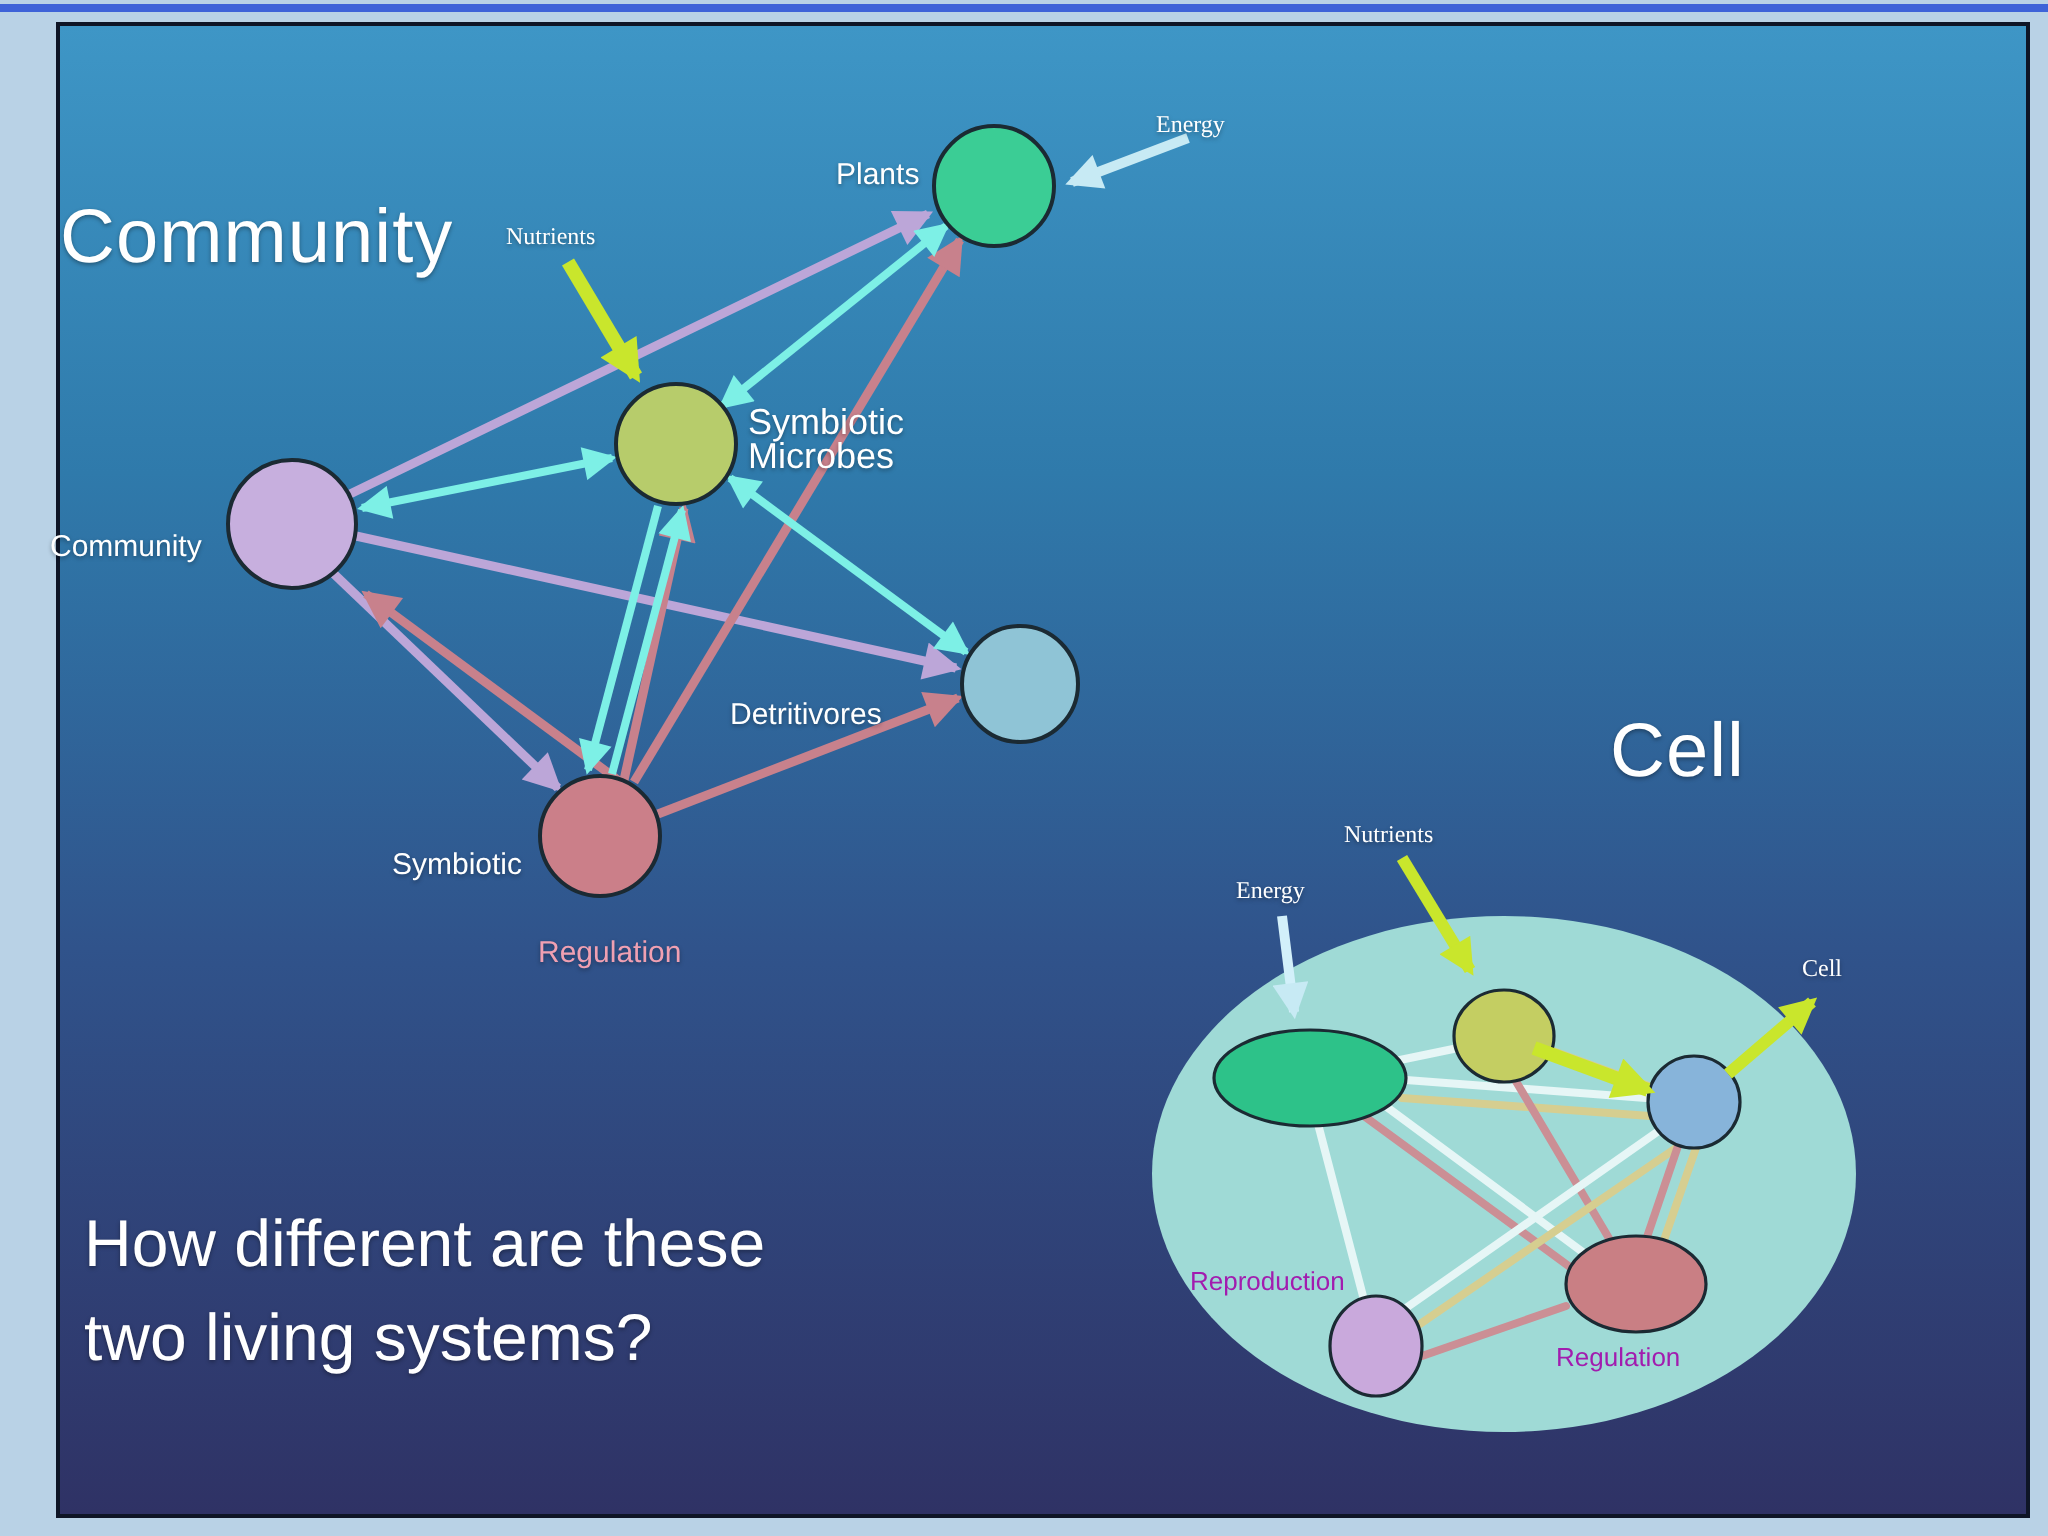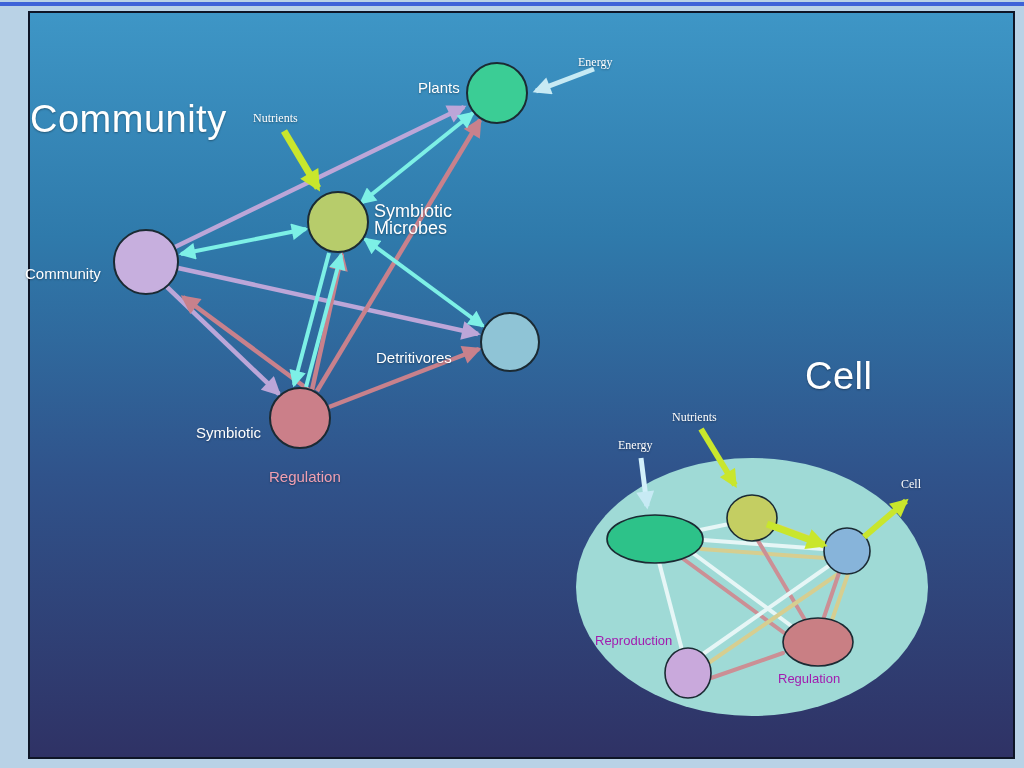--- a/index.html
+++ b/index.html
@@ -114,23 +114,27 @@
   <div class="lbl title" style="left:765px;top:355px;margin-left:40px;">Cell</div>
 
   <div class="lbl node-lbl" style="left:418px;top:66px;">Plants</div>
   <div class="lbl small-lbl" style="left:578px;top:55px;">Energy</div>
   <div class="lbl small-lbl" style="left:253px;top:111px;">Nutrients</div>
   <div class="lbl two-line" style="left:374px;top:203px;">
     <div>Symbiotic</div>
     <div>Microbes</div>
   </div>
   <div class="lbl node-lbl" style="left:25px;top:252px;">Community</div>
-  <div class="lbl node-lbl" style="left:376px;top:336px;">Detritivores</div>
+  <div class="lbl node-lbl" style="left:365px;top:336px;">Detritivores</div>
   <div class="lbl node-lbl" style="left:196px;top:411px;">Symbiotic</div>
   <div class="lbl node-lbl pink-lbl" style="left:269px;top:455px;">Regulation</div>
 
   <div class="lbl small-lbl" style="left:672px;top:410px;">Nutrients</div>
   <div class="lbl small-lbl" style="left:618px;top:438px;">Energy</div>
   <div class="lbl small-lbl" style="left:901px;top:477px;">Cell</div>
   <div class="lbl darkred-lbl" style="left:595px;top:633px;">Reproduction</div>
   <div class="lbl darkred-lbl" style="left:778px;top:671px;">Regulation</div>
 
+  <div class="lbl question" style="left:42px;top:598px;">
+    <div>How different are these</div>
+    <div>two living systems?</div>
+  </div>
 </div>
 
 </body></html>

